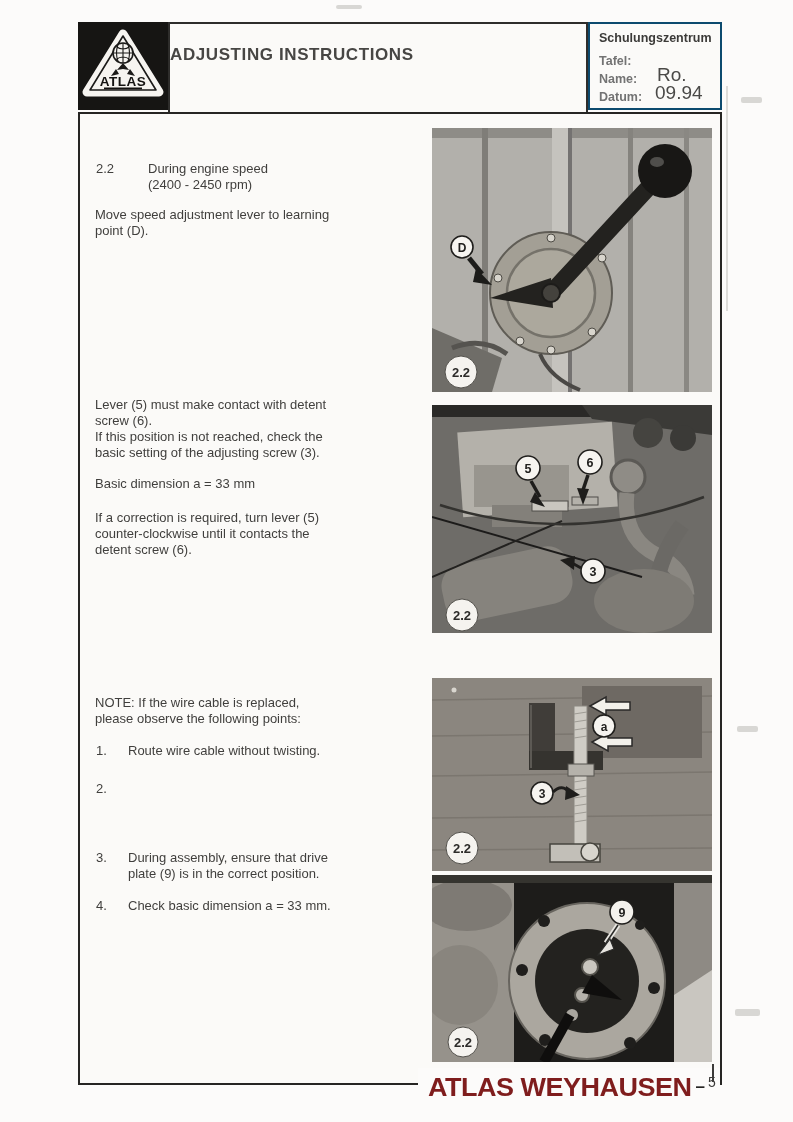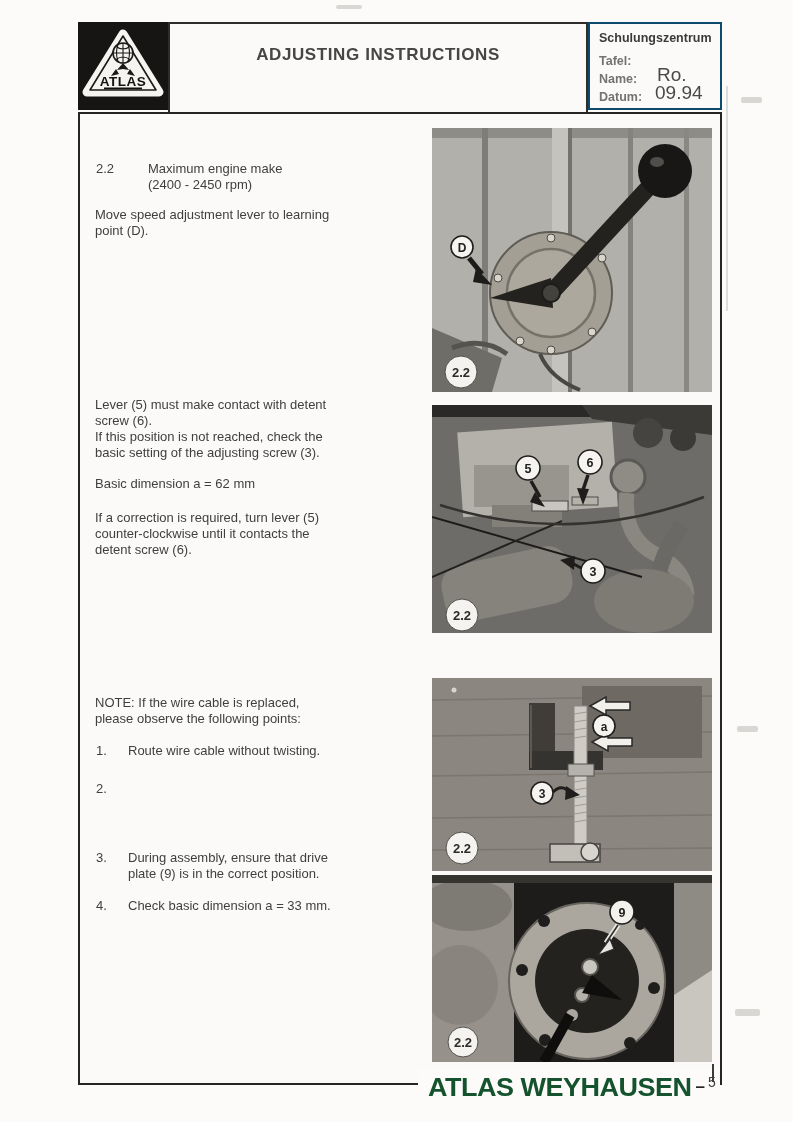--- a/index.html
+++ b/index.html
@@ -8,21 +8,21 @@
     background:#fcfbfa;
     font-family:"Liberation Sans", sans-serif;
     color:#3a3a3a;
   }
   .abs{position:absolute;}
   
   .logo-box{left:78px;top:22px;width:102px;height:88px;background:#161513;}
   .title-box{
     left:168px;top:22px;width:420px;height:112px;background:#fbfaf8;
     border:2px solid #2e2d2b;box-sizing:border-box;
-    display:flex;justify-content:center;
+    display:flex;
   }
   .title-text{
     margin-top:21px;font-size:17px;font-weight:bold;letter-spacing:0.6px;
     color:#474644;
   }
   .info-box{
     left:588px;top:22px;width:134px;height:88px;background:#fbfaf8;
     border:2px solid #0c4a6e;box-sizing:border-box;
   }
   .info-title{left:9px;top:7px;font-size:12.5px;font-weight:bold;color:#3b3a38;}
@@ -42,21 +42,21 @@
   .list-num{width:32px;}
   
   .figure{overflow:hidden;}
   .figure svg{display:block;}
   
   .footer{
     left:418px;top:1068px;height:38px;display:flex;align-items:center;
     background:#fcfbfa;padding-left:10px;z-index:3;
   }
   .brand{
-    font-size:27px;font-weight:bold;letter-spacing:-0.5px;color:#14532d;
+    font-size:27px;font-weight:bold;letter-spacing:-0.5px;color:#7f1d1d;
     transform:scaleY(0.97);white-space:nowrap;
   }
   .foot-dash{font-size:17px;font-weight:bold;color:#262523;margin:0 1px 0 4px;}
   .page-num-wrap{position:relative;width:14px;height:38px;}
   .page-num-line{position:absolute;left:6px;top:-4px;width:2px;height:18px;background:#3c3b39;}
   .page-num{position:absolute;left:2px;top:6px;font-size:14px;color:#3c3b39;}
   
   .mark{background:#d8d7d4;border-radius:2px;}
   .edge-line{left:726px;top:86px;width:2px;height:225px;background:#dddcd9;}
 </style>
@@ -94,34 +94,34 @@
     <div class="abs info-label" style="left:9px;top:66px;">Datum:</div>
     <div class="abs info-value" style="left:67px;top:40px;">Ro.</div>
     <div class="abs info-value" style="left:65px;top:58px;">09.94</div>
   </div>
 
   <div class="abs frame"></div>
 
   <div class="abs bodytext sec-head">
     <div class="sec-num">2.2</div>
     <div>
-      <div>Maximum engine make</div>
+      <div>During engine speed</div>
       <div>(2400 - 2450 rpm)</div>
     </div>
   </div>
 
   <div class="abs bodytext pre" style="left:95px;top:207px;width:335px;">Move speed adjustment lever to learning
 point (D).</div>
 
   <div class="abs bodytext pre" style="left:95px;top:397px;width:340px;">Lever (5) must make contact with detent
 screw (6).
 If this position is not reached, check the
 basic setting of the adjusting screw (3).</div>
 
-  <div class="abs bodytext" style="left:95px;top:476px;width:340px;">Basic dimension a = 62 mm</div>
+  <div class="abs bodytext" style="left:95px;top:476px;width:340px;">Basic dimension a = 33 mm</div>
 
   <div class="abs bodytext pre" style="left:95px;top:510px;width:340px;">If a correction is required, turn lever (5)
 counter-clockwise until it contacts the
 detent screw (6).</div>
 
   <div class="abs bodytext pre" style="left:95px;top:695px;width:340px;">NOTE: If the wire cable is replaced,
 please observe the following points:</div>
 
   <div class="abs bodytext list-item" style="left:96px;top:743px;width:330px;">
     <div class="list-num">1.</div>

